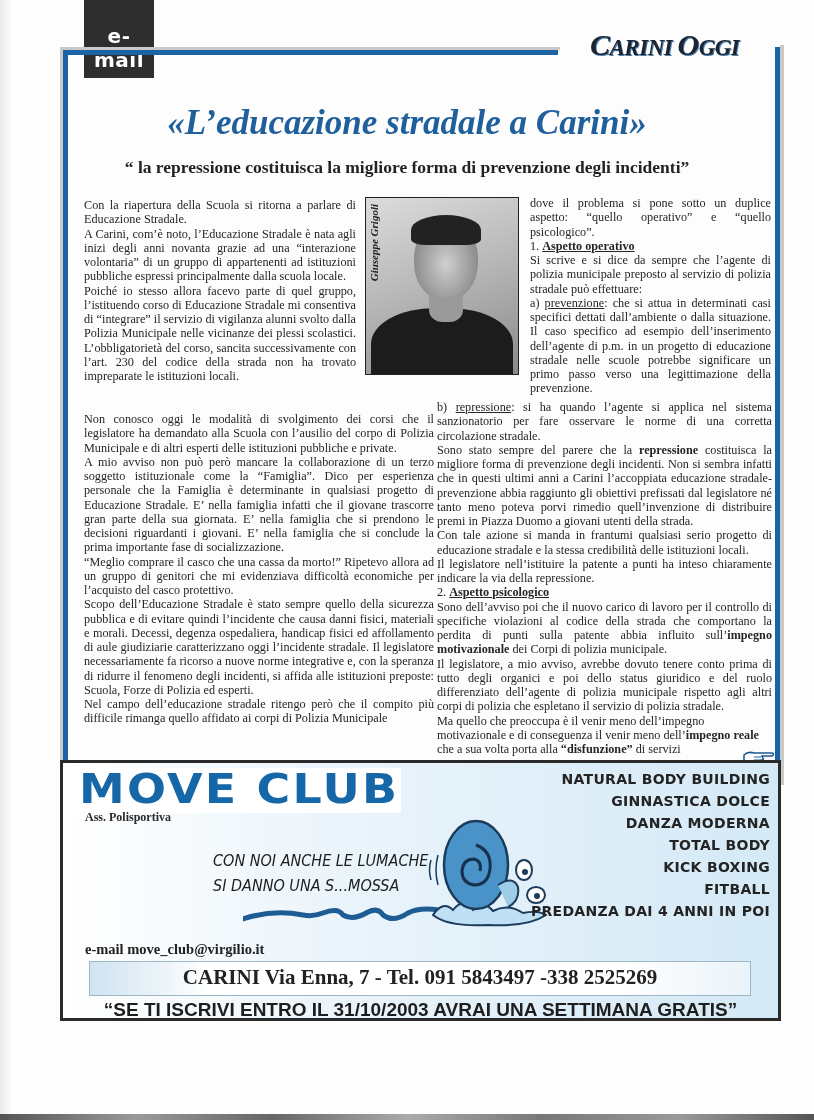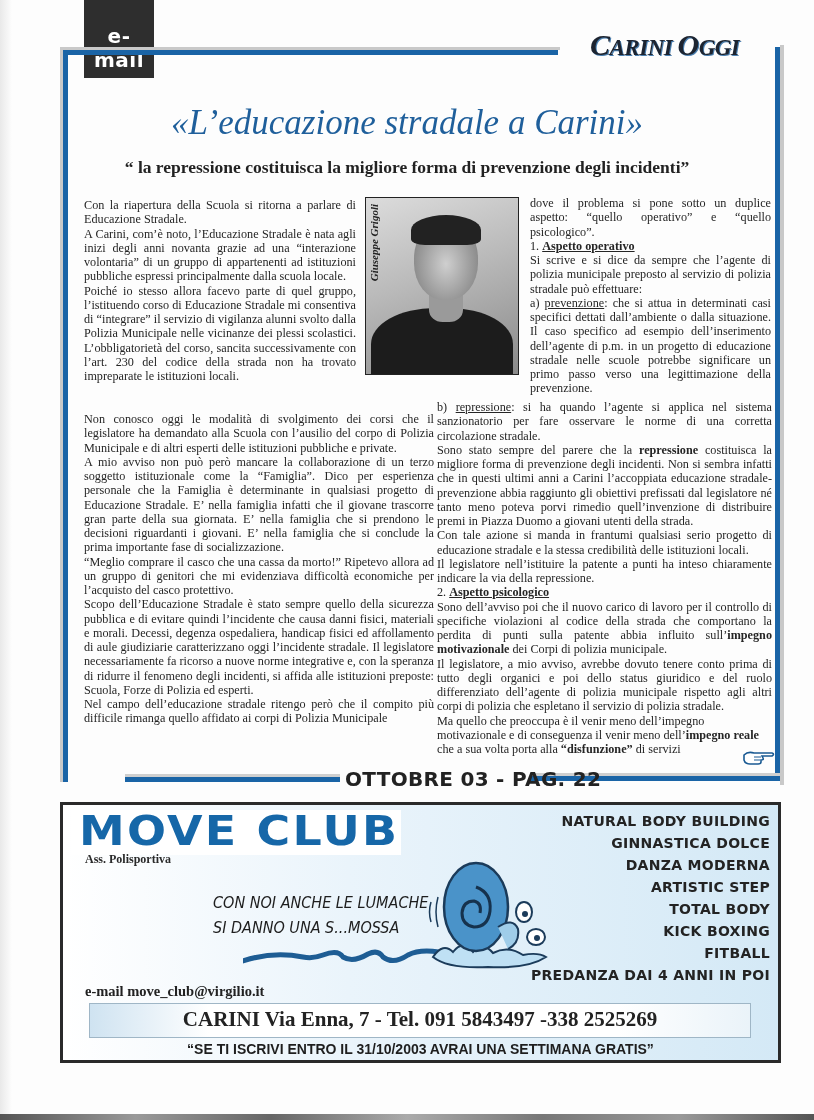--- a/index.html
+++ b/index.html
@@ -27,21 +27,21 @@
   .frame-right-gray { position:absolute; left:780px; top:45px; width:4px; height:740px; background:#c9c9c9; }
   .frame-right { position:absolute; left:775px; top:47px; width:5px; height:734px; background:#1a64a6; }
   .frame-bot-r-gray { position:absolute; left:530px; top:773px; width:250px; height:3px; background:#cfcfcf; }
   .frame-bot-r { position:absolute; left:530px; top:776px; width:250px; height:5px; background:#1a64a6; }
   .frame-bot-l-gray { position:absolute; left:125px; top:774px; width:215px; height:3px; background:#cfcfcf; }
   .frame-bot-l { position:absolute; left:125px; top:777px; width:215px; height:5px; background:#1a64a6; }
   .page-footer { position:absolute; left:345px; top:767px; font-family:"DejaVu Sans", sans-serif;
                  font-weight:bold; font-size:20px; color:#222; letter-spacing:0.3px; }
 
   .title { position:absolute; left:0; right:0; top:103px; text-align:center; font-family:"Liberation Serif", serif;
-           font-style:italic; font-weight:normal; font-size:35px; color:#1f5f9b; }
+           font-style:italic; font-weight:bold; font-size:35px; color:#1f5f9b; }
   .subtitle { position:absolute; left:0; right:0; top:157px; text-align:center; font-family:"Liberation Serif", serif;
               font-weight:bold; font-size:17.5px; color:#222; }
 
   .txt { position:absolute; font-size:12.2px; line-height:14.25px; text-align:justify; color:#252525; }
   .txt p { margin:0; }
   .txt .u { text-decoration:underline; }
   .txt b { font-weight:bold; }
   .col-left-top { left:84px; top:198px; width:272px; }
   .col-left-wide { left:84px; top:412px; width:350px; }
   .col-right-top { left:530px; top:196px; width:241px; }
@@ -53,41 +53,41 @@
                  background:radial-gradient(ellipse at 50% 55%,#cfcfcf,#8e8e8e 70%,#555); }
   .photo .hair { position:absolute; left:45px; top:17px; width:70px; height:30px; border-radius:50% 50% 20% 20%; background:#222; }
   .photo .body { position:absolute; left:5px; top:110px; width:142px; height:80px; border-radius:45% 45% 0 0; background:#1c1c1c; }
   .photo .neck { position:absolute; left:63px; top:94px; width:34px; height:30px; background:#9a9a9a; border-radius:0 0 40% 40%; }
   .photo .caption { position:absolute; left:2px; top:6px; writing-mode:vertical-rl; transform:rotate(180deg);
                     font-style:italic; font-weight:bold; font-size:11px; color:#222; }
 
   .hand-icon { position:absolute; left:742px; top:749px; width:34px; height:18px; }
 
   
-  .ad { position:absolute; left:60px; top:802px; width:721px; height:261px; border:3px solid #2a2a2a;
+  .ad { position:absolute; left:60px; top:760px; width:721px; height:261px; border:3px solid #2a2a2a;
         background:linear-gradient(to right,#ffffff 0%,#eaf4fb 40%,#d4e9f6 100%); box-sizing:border-box; }
   .ad-brand-bg { position:absolute; left:8px; top:5px; width:330px; height:45px; background:#fff; }
   .ad-brand { position:absolute; left:16px; top:2px; font-family:"DejaVu Sans", sans-serif; font-weight:bold;
               font-size:41px; color:#1667a8; letter-spacing:2px; transform:scaleX(1.12); transform-origin:left; }
   .ad-sub { position:absolute; left:22px; top:47px; font-family:Liberation Serif, serif; font-weight:bold;
             font-size:12px; color:#2a2a2a; }
   .ad-slogan { position:absolute; left:150px; top:85px; font-family:"DejaVu Sans", sans-serif; font-style:italic;
                font-size:16px; line-height:25px; color:#1e1e1e; transform:scaleX(0.9); transform-origin:left; }
   .ad-wave { position:absolute; left:180px; top:140px; width:210px; height:24px; }
   .ad-snail { position:absolute; left:365px; top:52px; width:125px; height:115px; }
   .ad-list { position:absolute; right:8px; top:5px; text-align:right; font-family:"DejaVu Sans", sans-serif;
              font-weight:bold; font-size:14px; line-height:22px; color:#232323; letter-spacing:0.3px; }
   .ad-email { position:absolute; left:22px; top:178px; font-family:"Liberation Serif", serif; font-weight:bold;
               font-size:14.5px; color:#222; }
   .ad-address-box { position:absolute; left:26px; top:198px; width:660px; height:33px; border:1px solid #9fb6c6;
                     background:linear-gradient(to right,#cfe3f1,#ffffff 18%,#ffffff 80%,#eaf3f9); }
   .ad-address { position:absolute; left:0; right:0; top:3px; text-align:center; font-family:"Liberation Serif", serif;
                 font-weight:bold; font-size:21px; color:#222; }
   .ad-promo { position:absolute; left:0; right:0; top:236px; text-align:center; font-family:"Liberation Sans", sans-serif;
-              font-weight:bold; font-size:14px; color:#1e1e1e; }
+              font-weight:bold; font-size:19px; color:#1e1e1e; }
 </style>
 </head>
 <body>
 
 <div class="scan-edge"></div>
 
 <div class="email-tab">
   <span>e-mail</span>
 </div>
 <div class="logo"><span>C</span><span class="sm">ARINI </span><span>O</span><span class="sm">GGI</span></div>
@@ -173,21 +173,20 @@
     <ellipse cx="96" cy="55" rx="8" ry="10" fill="#fff" stroke="#1b3b5a" stroke-width="2"></ellipse>
     <circle cx="97" cy="57" r="3" fill="#1b3b5a"></circle>
     <ellipse cx="108" cy="80" rx="9" ry="8" fill="#fff" stroke="#1b3b5a" stroke-width="2"></ellipse>
     <circle cx="109" cy="81" r="3" fill="#1b3b5a"></circle>
     <path d="M10 40 Q6 55 10 70 M3 45 Q0 55 3 65" fill="none" stroke="#1b3b5a" stroke-width="1.5"></path>
   </svg>
   <div class="ad-list">
     <div>NATURAL BODY BUILDING</div>
     <div>GINNASTICA DOLCE</div>
     <div>DANZA MODERNA</div>
-    <div>ARTISTIC STEP</div>
     <div>TOTAL BODY</div>
     <div>KICK BOXING</div>
     <div>FITBALL</div>
     <div>PREDANZA DAI 4 ANNI IN POI</div>
   </div>
   <div class="ad-email">e-mail move_club@virgilio.it</div>
   <div class="ad-address-box">
     <div class="ad-address">CARINI  Via Enna, 7  -  Tel. 091 5843497 -338 2525269</div>
   </div>
   <div class="ad-promo">“SE TI ISCRIVI ENTRO IL 31/10/2003 AVRAI UNA SETTIMANA GRATIS”</div>

